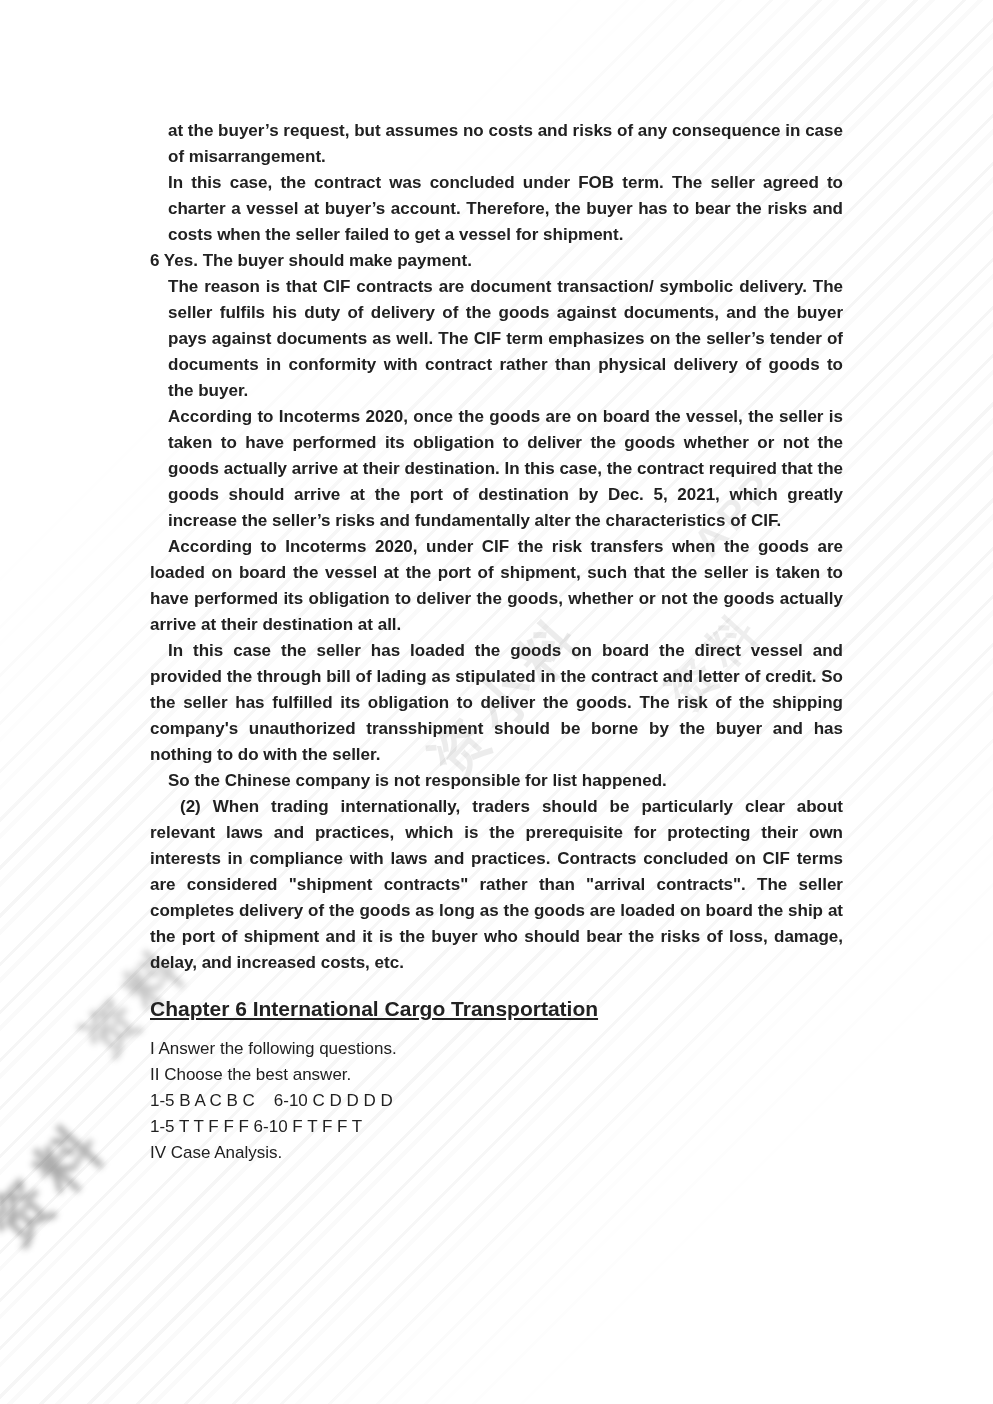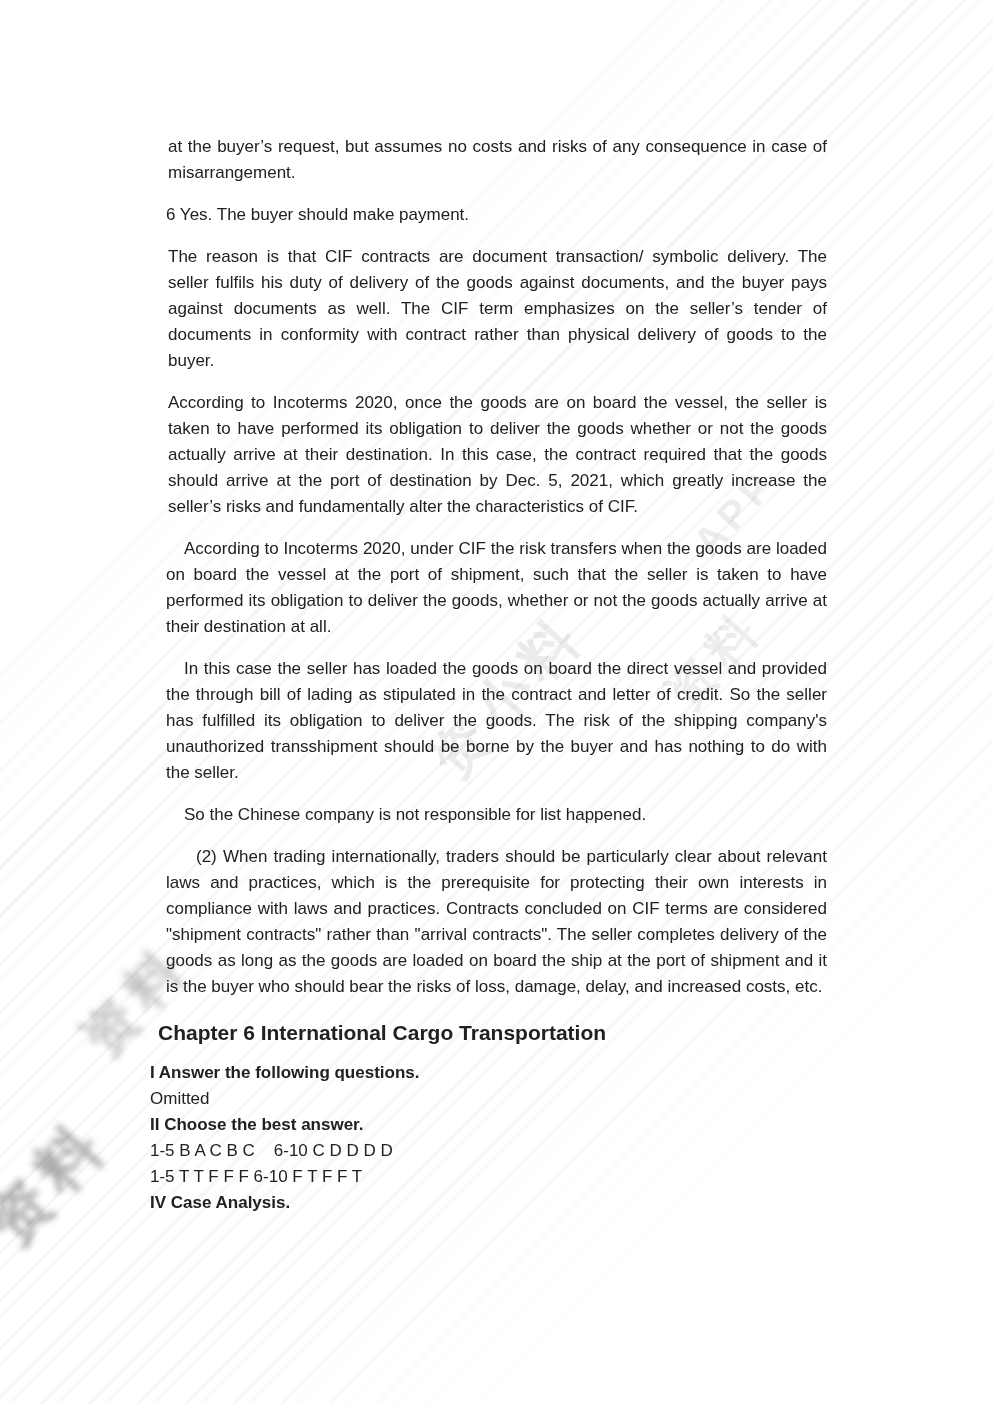--- a/index.html
+++ b/index.html
@@ -40,67 +40,68 @@
   
   .page-content{
     position:absolute;
     left:150px;top:118px;
     width:693px;
     z-index:1;
     font-size:17px;
     line-height:26px;
     text-align:justify;
   }
-  .para{margin:16px;}
+  .para{margin:0;font-weight:bold;}
   .para.indent{margin-left:18px;}
   .para.hang{padding-left:18px;text-indent:-18px;}
   .para.flush{}
   .para.first-indent{text-indent:18px;}
   .para.first-indent-lg{text-indent:30px;}
 
   .chapter-heading{
-    margin:20px 0 14px 8px;
+    margin:20px 0 14px 0;
     font-size:21px;
     font-weight:bold;
     line-height:26px;
     text-align:left;
+    text-decoration:underline;
   }
   .ans-line{
     margin:0;
     text-align:left;
     white-space:pre-wrap;
     line-height:26px;
   }
-  .ans-line.bold{font-weight:bold;}
+  .ans-line.bold{font-weight:normal;}
 </style>
 </head>
 <body>
 
 <div class="wm-layer">
   <div class="wm-stripes"></div>
   <div class="wm-run wm-run-1">资小料</div>
   <div class="wm-run wm-run-2">资料</div>
   <div class="wm-run wm-run-3">APP</div>
   <div class="wm-run wm-run-4">资料</div>
   <div class="wm-run wm-run-5">资料</div>
 </div>
 
 <div class="page-content">
 
   <p class="para indent">at the buyer’s request, but assumes no costs and risks of any consequence in case of misarrangement.</p>
+  <p class="para indent">In this case, the contract was concluded under FOB term. The seller agreed to charter a vessel at buyer’s account. Therefore, the buyer has to bear the risks and costs when the seller failed to get a vessel for shipment.</p>
   <p class="para hang">6 Yes. The buyer should make payment.</p>
   <p class="para indent">The reason is that CIF contracts are document transaction/ symbolic delivery. The seller fulfils his duty of delivery of the goods against documents, and the buyer pays against documents as well. The CIF term emphasizes on the seller’s tender of documents in conformity with contract rather than physical delivery of goods to the buyer.</p>
   <p class="para indent">According to Incoterms 2020, once the goods are on board the vessel, the seller is taken to have performed its obligation to deliver the goods whether or not the goods actually arrive at their destination. In this case, the contract required that the goods should arrive at the port of destination by Dec. 5, 2021, which greatly increase the seller’s risks and fundamentally alter the characteristics of CIF.</p>
   <p class="para first-indent">According to Incoterms 2020, under CIF the risk transfers when the goods are loaded on board the vessel at the port of shipment, such that the seller is taken to have performed its obligation to deliver the goods, whether or not the goods actually arrive at their destination at all.</p>
   <p class="para first-indent">In this case the seller has loaded the goods on board the direct vessel and provided the through bill of lading as stipulated in the contract and letter of credit. So the seller has fulfilled its obligation to deliver the goods. The risk of the shipping company's unauthorized transshipment should be borne by the buyer and has nothing to do with the seller.</p>
   <p class="para first-indent">So the Chinese company is not responsible for list happened.</p>
   <p class="para first-indent-lg">(2) When trading internationally, traders should be particularly clear about relevant laws and practices, which is the prerequisite for protecting their own interests in compliance with laws and practices. Contracts concluded on CIF terms are considered "shipment contracts" rather than "arrival contracts". The seller completes delivery of the goods as long as the goods are loaded on board the ship at the port of shipment and it is the buyer who should bear the risks of loss, damage, delay, and increased costs, etc.</p>
 
   <h1 class="chapter-heading">Chapter 6 International Cargo Transportation</h1>
 
   <p class="ans-line bold">I Answer the following questions.</p>
-  <p class="ans-line">Omitted</p>
   <p class="ans-line bold">II Choose the best answer.</p>
   <p class="ans-line">1-5 B A C B C    6-10 C D D D D</p>
   <p class="ans-line">1-5 T T F F F 6-10 F T F F T</p>
   <p class="ans-line bold">IV Case Analysis.</p>
 
 </div>
 
 </body></html>

